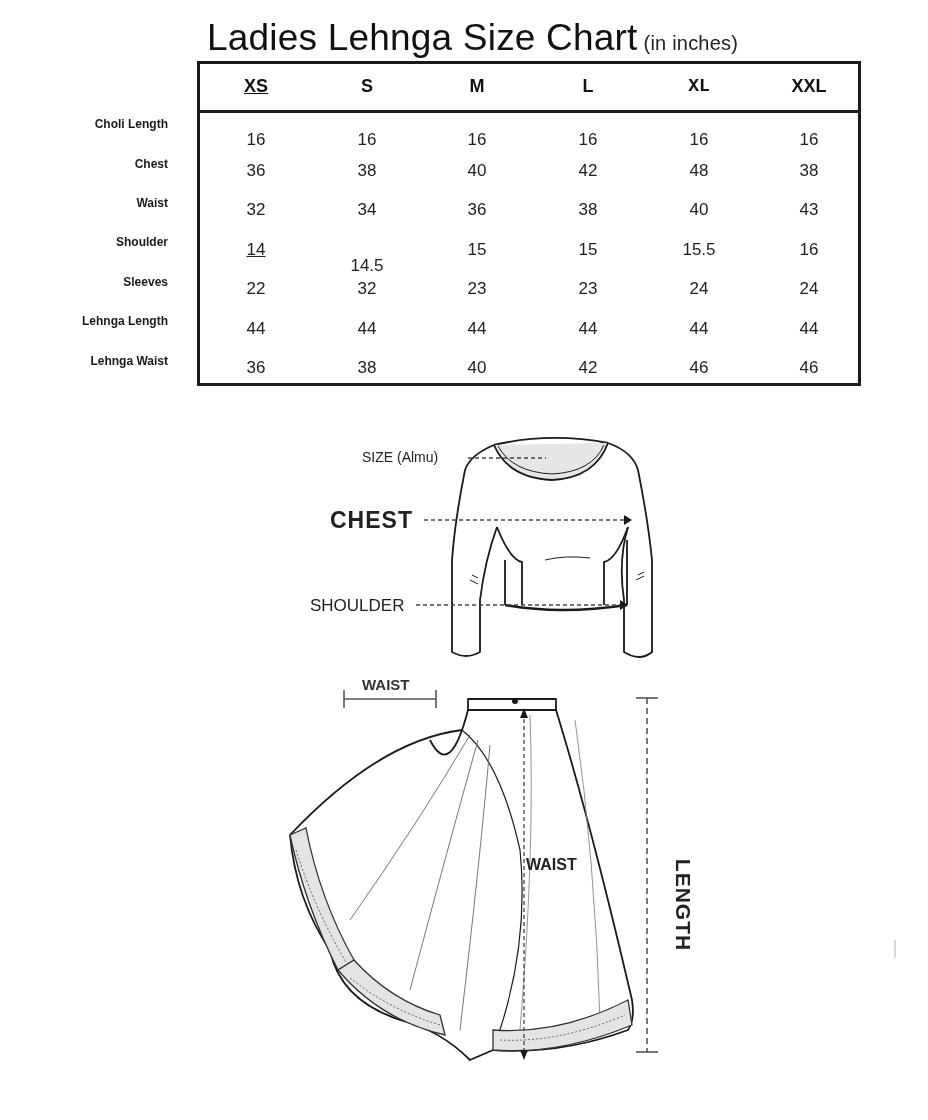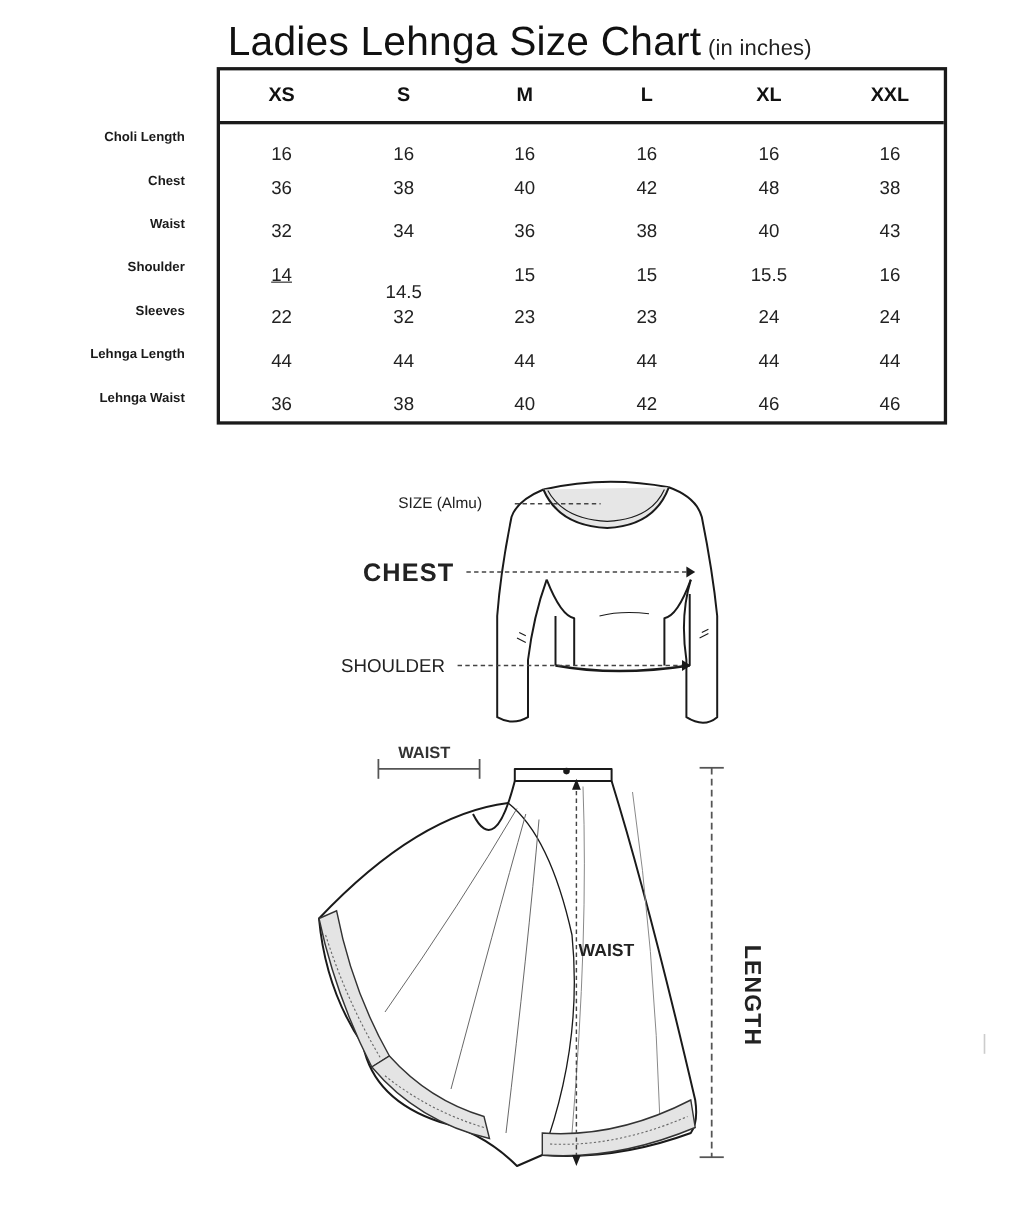--- a/index.html
+++ b/index.html
@@ -46,25 +46,25 @@
   <div class="rlabel" style="left:18px; top:157px;">Chest</div>
   <div class="rlabel" style="left:18px; top:196px;">Waist</div>
   <div class="rlabel" style="left:18px; top:235px;">Shoulder</div>
   <div class="rlabel" style="left:18px; top:275px;text-align:right;">Sleeves</div>
   <div class="rlabel" style="left:18px; top:314px;">Lehnga Length</div>
   <div class="rlabel" style="left:18px; top:354px;">Lehnga Waist</div>
 </div>
 
 <div class="table-box">
   <div class="header-row">
-    <div class="hcell" style="left:26px;">XS</div>
+    <div class="hcell" style="left:26px;text-decoration:underline;">XS</div>
     <div class="hcell" style="left:137px;">S</div>
     <div class="hcell" style="left:247px;">M</div>
     <div class="hcell" style="left:358px;">L</div>
-    <div class="hcell" style="left:469px;">XL</div>
+    <div class="hcell" style="left:469px;font-family:Liberation Mono, monospace;">XL</div>
     <div class="hcell" style="left:579px;">XXL</div>
   </div>
 
   <div>
     <div class="vcell" style="left:21px; top:66px;">16</div>
     <div class="vcell" style="left:132px; top:66px;">16</div>
     <div class="vcell" style="left:242px; top:66px;">16</div>
     <div class="vcell" style="left:353px; top:66px;">16</div>
     <div class="vcell" style="left:464px; top:66px;">16</div>
     <div class="vcell" style="left:574px; top:66px;">16</div>

